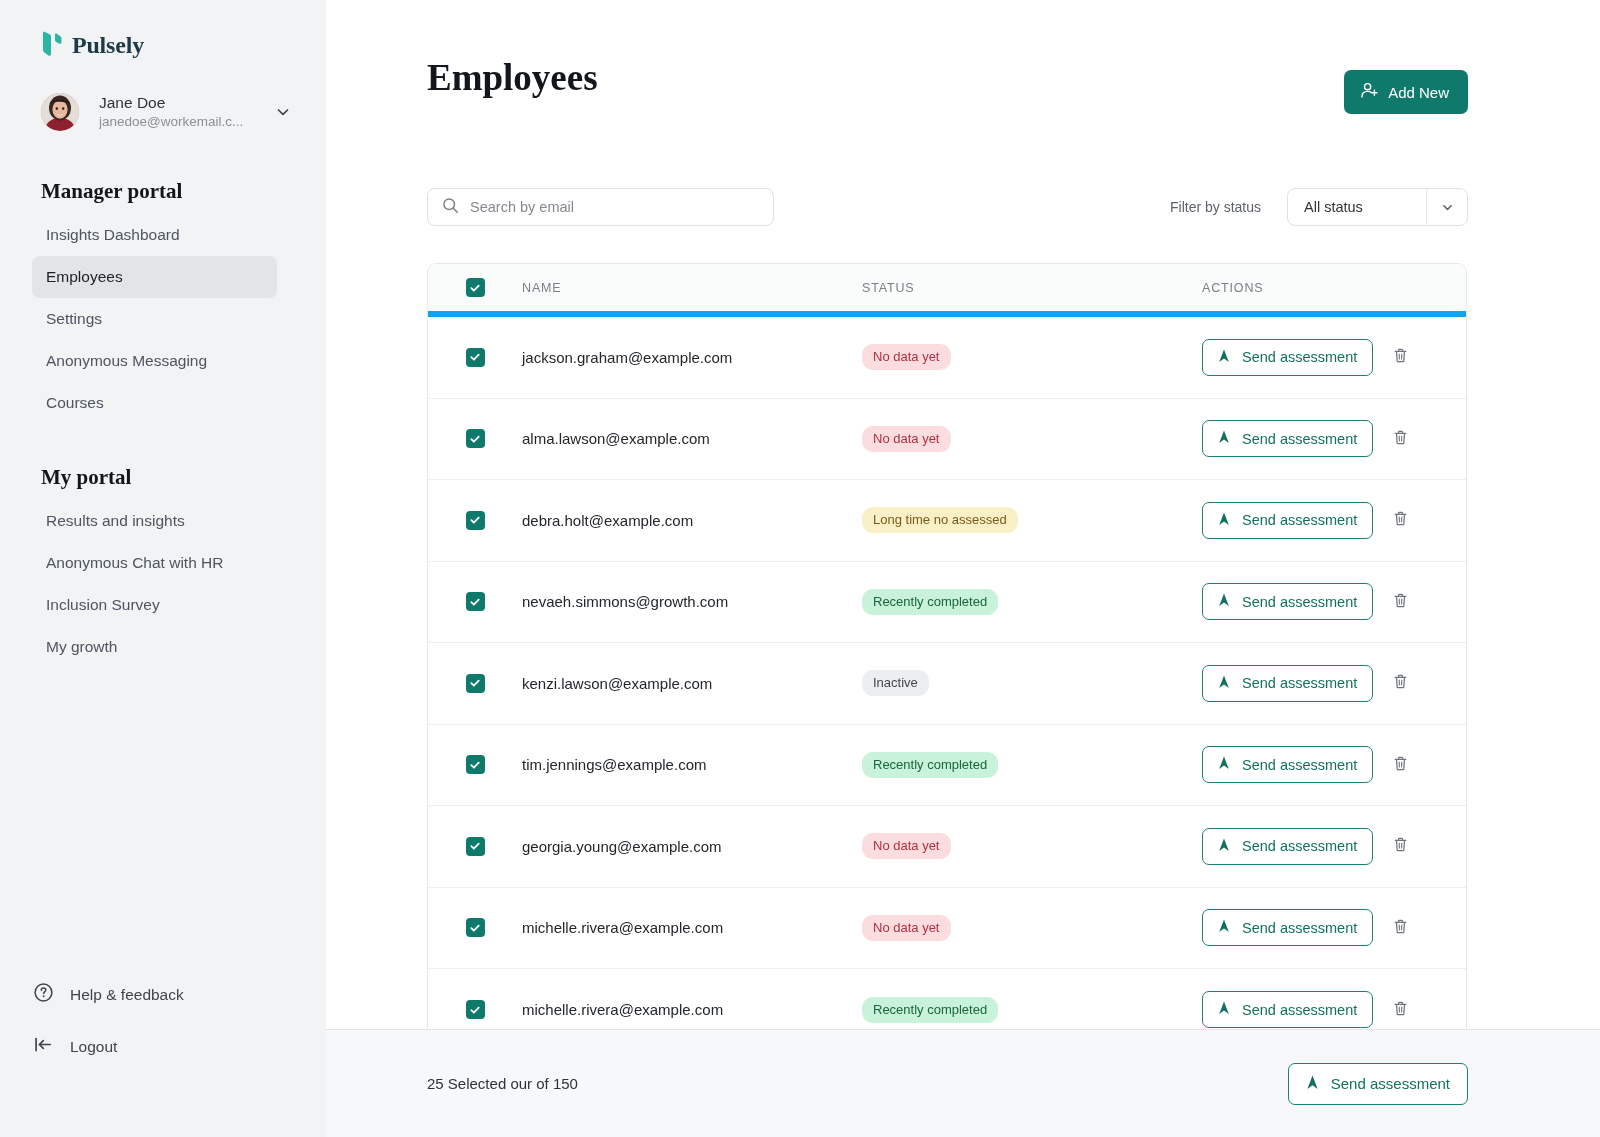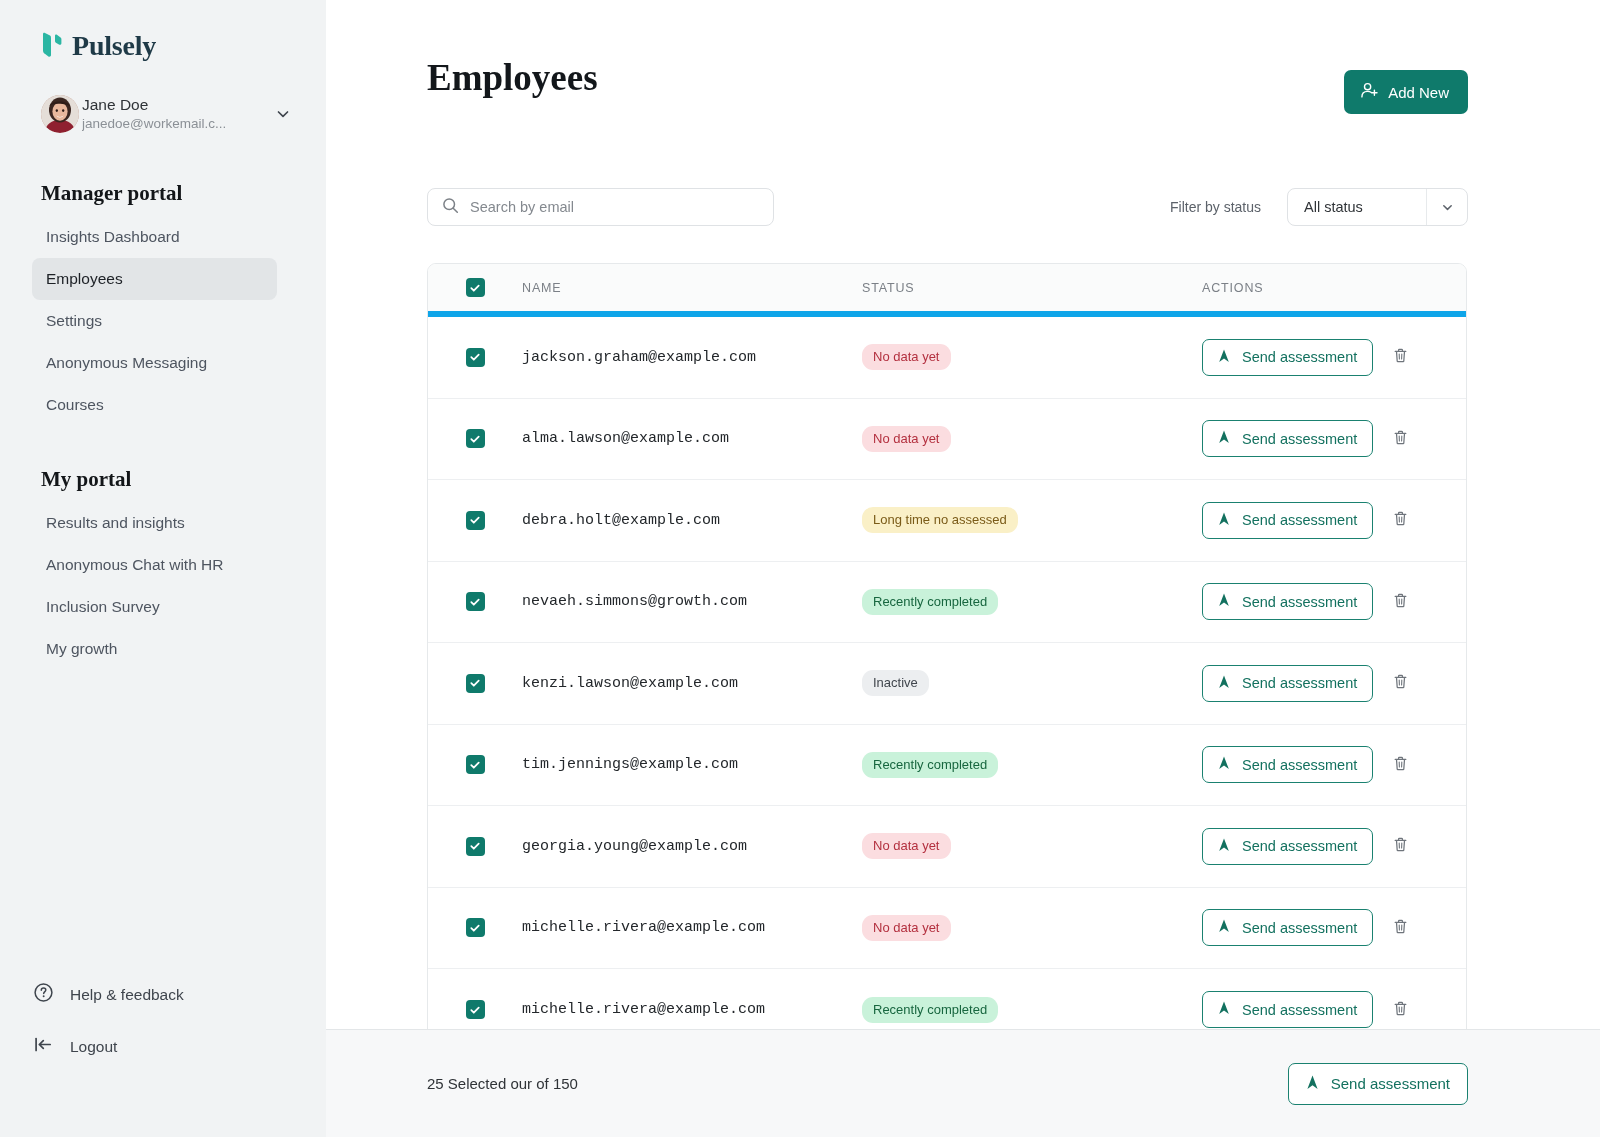--- a/index.html
+++ b/index.html
@@ -14,25 +14,25 @@
   
   .sidebar {
     width: 326px; height: 1137px;
     background: #f1f3f4;
     flex: 0 0 326px;
     position: relative;
     padding: 0 20px;
   }
   .logo-row { display: flex; align-items: center; gap: 9px; padding: 30px 0 0 21px; }
   .logo-mark { width: 22px; height: 30px; position: relative; flex: 0 0 22px; }
-  .logo-text { font-family: "Liberation Serif", serif; font-size: 28px; font-weight: 700;
+  .logo-text { font-family: "Liberation Serif", serif; font-size: 24px; font-weight: 700;
                color: #1f3a47; letter-spacing: -0.2px; }
 
   .user-row {
-    display: flex; align-items: center; gap: 3px;
+    display: flex; align-items: center; gap: 20px;
     margin: 33px 0 0 21px; padding-right: 14px; cursor: pointer;
   }
   .avatar { width: 38px; height: 38px; border-radius: 50%; flex: 0 0 38px;
             overflow: hidden; position: relative; background: #c9a79a; }
   .user-meta { flex: 1; min-width: 0; }
   .user-name { font-size: 15.5px; color: #2f3337; line-height: 19px; }
   .user-email { font-size: 13.5px; color: #8b9096; line-height: 18px; margin-top: 1px;
                 white-space: nowrap; overflow: hidden; }
   .chev-down { width: 18px; height: 18px; flex: 0 0 18px; position: relative; }
 
@@ -111,21 +111,21 @@
   .c-name  { width: 340px; flex: 0 0 340px; }
   .c-status{ width: 340px; flex: 0 0 340px; }
   .c-act   { flex: 1; display: flex; align-items: center; gap: 12px; }
 
   .th { font-size: 12.5px; letter-spacing: 0.85px; color: #7b8087; font-weight: 400; }
 
   .cbox {
     width: 19px; height: 19px; border-radius: 4px; background: #0f7a6b;
     display: flex; align-items: center; justify-content: center; cursor: pointer;
   }
-  .cell-email { font-size: 15px; color: #23272b; font-family: Liberation Mono, monospace; }
+  .cell-email { font-size: 15px; color: #23272b; }
 
   .badge {
     display: inline-block; font-size: 13px; padding: 5px 11px; border-radius: 11px;
     line-height: 16px;
   }
   .badge-red    { background: #fbdde0; color: #b3303f; }
   .badge-amber  { background: #faf0c7; color: #7a5b18; }
   .badge-green  { background: #c9f2da; color: #17663f; }
   .badge-gray   { background: #eceef0; color: #40464d; }
 

